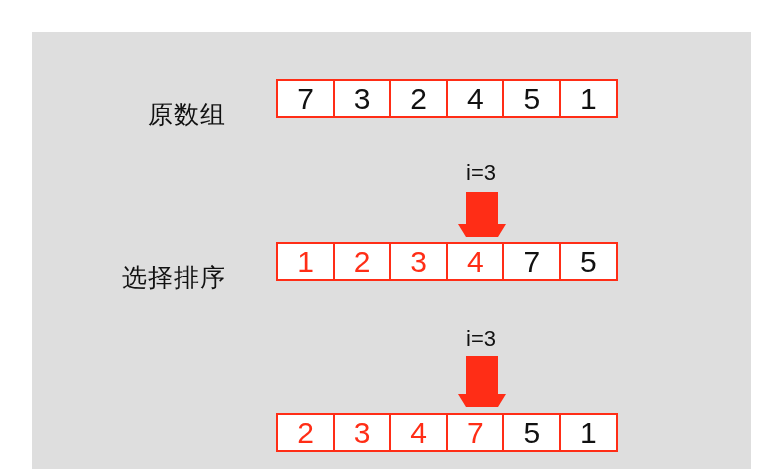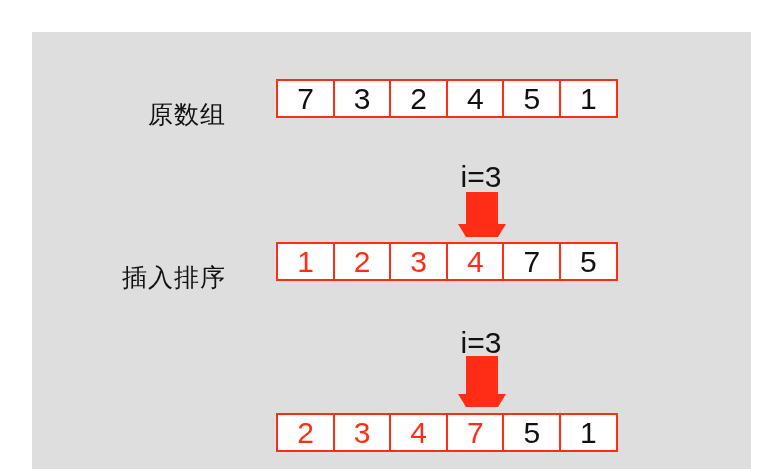--- a/index.html
+++ b/index.html
@@ -60,21 +60,21 @@
   }
   .cell:first-child { margin-left: 0; }
   .cell[data-color="red"] { color: var(--red); }
   .cell[data-color="black"] { color: var(--black); }
 
   
   .ptr-label {
     position: absolute;
     left: 449px;
     transform: translateX(-50%);
-    font-size: 30px;
+    font-size: 22px;
     color: var(--black);
     white-space: nowrap;
   }
   .ptr-label.p1 { top: 112px; }
   .ptr-label.p2 { top: 278px; }
 
   .arrow {
     position: absolute;
     left: 450px;
     transform: translateX(-50%);
@@ -109,21 +109,21 @@
     <div class="cell" data-color="black">5</div>
     <div class="cell" data-color="black">1</div>
   </div>
 
   <div class="ptr-label p1">i=3</div>
   <div class="arrow p1">
     <div class="stem"></div>
     <div class="head"></div>
   </div>
 
-  <div class="row-label r2">插入排序</div>
+  <div class="row-label r2">选择排序</div>
   <div class="array a2">
     <div class="cell" data-color="red">1</div>
     <div class="cell" data-color="red">2</div>
     <div class="cell" data-color="red">3</div>
     <div class="cell" data-color="red">4</div>
     <div class="cell" data-color="black">7</div>
     <div class="cell" data-color="black">5</div>
   </div>
 
   <div class="ptr-label p2">i=3</div>

